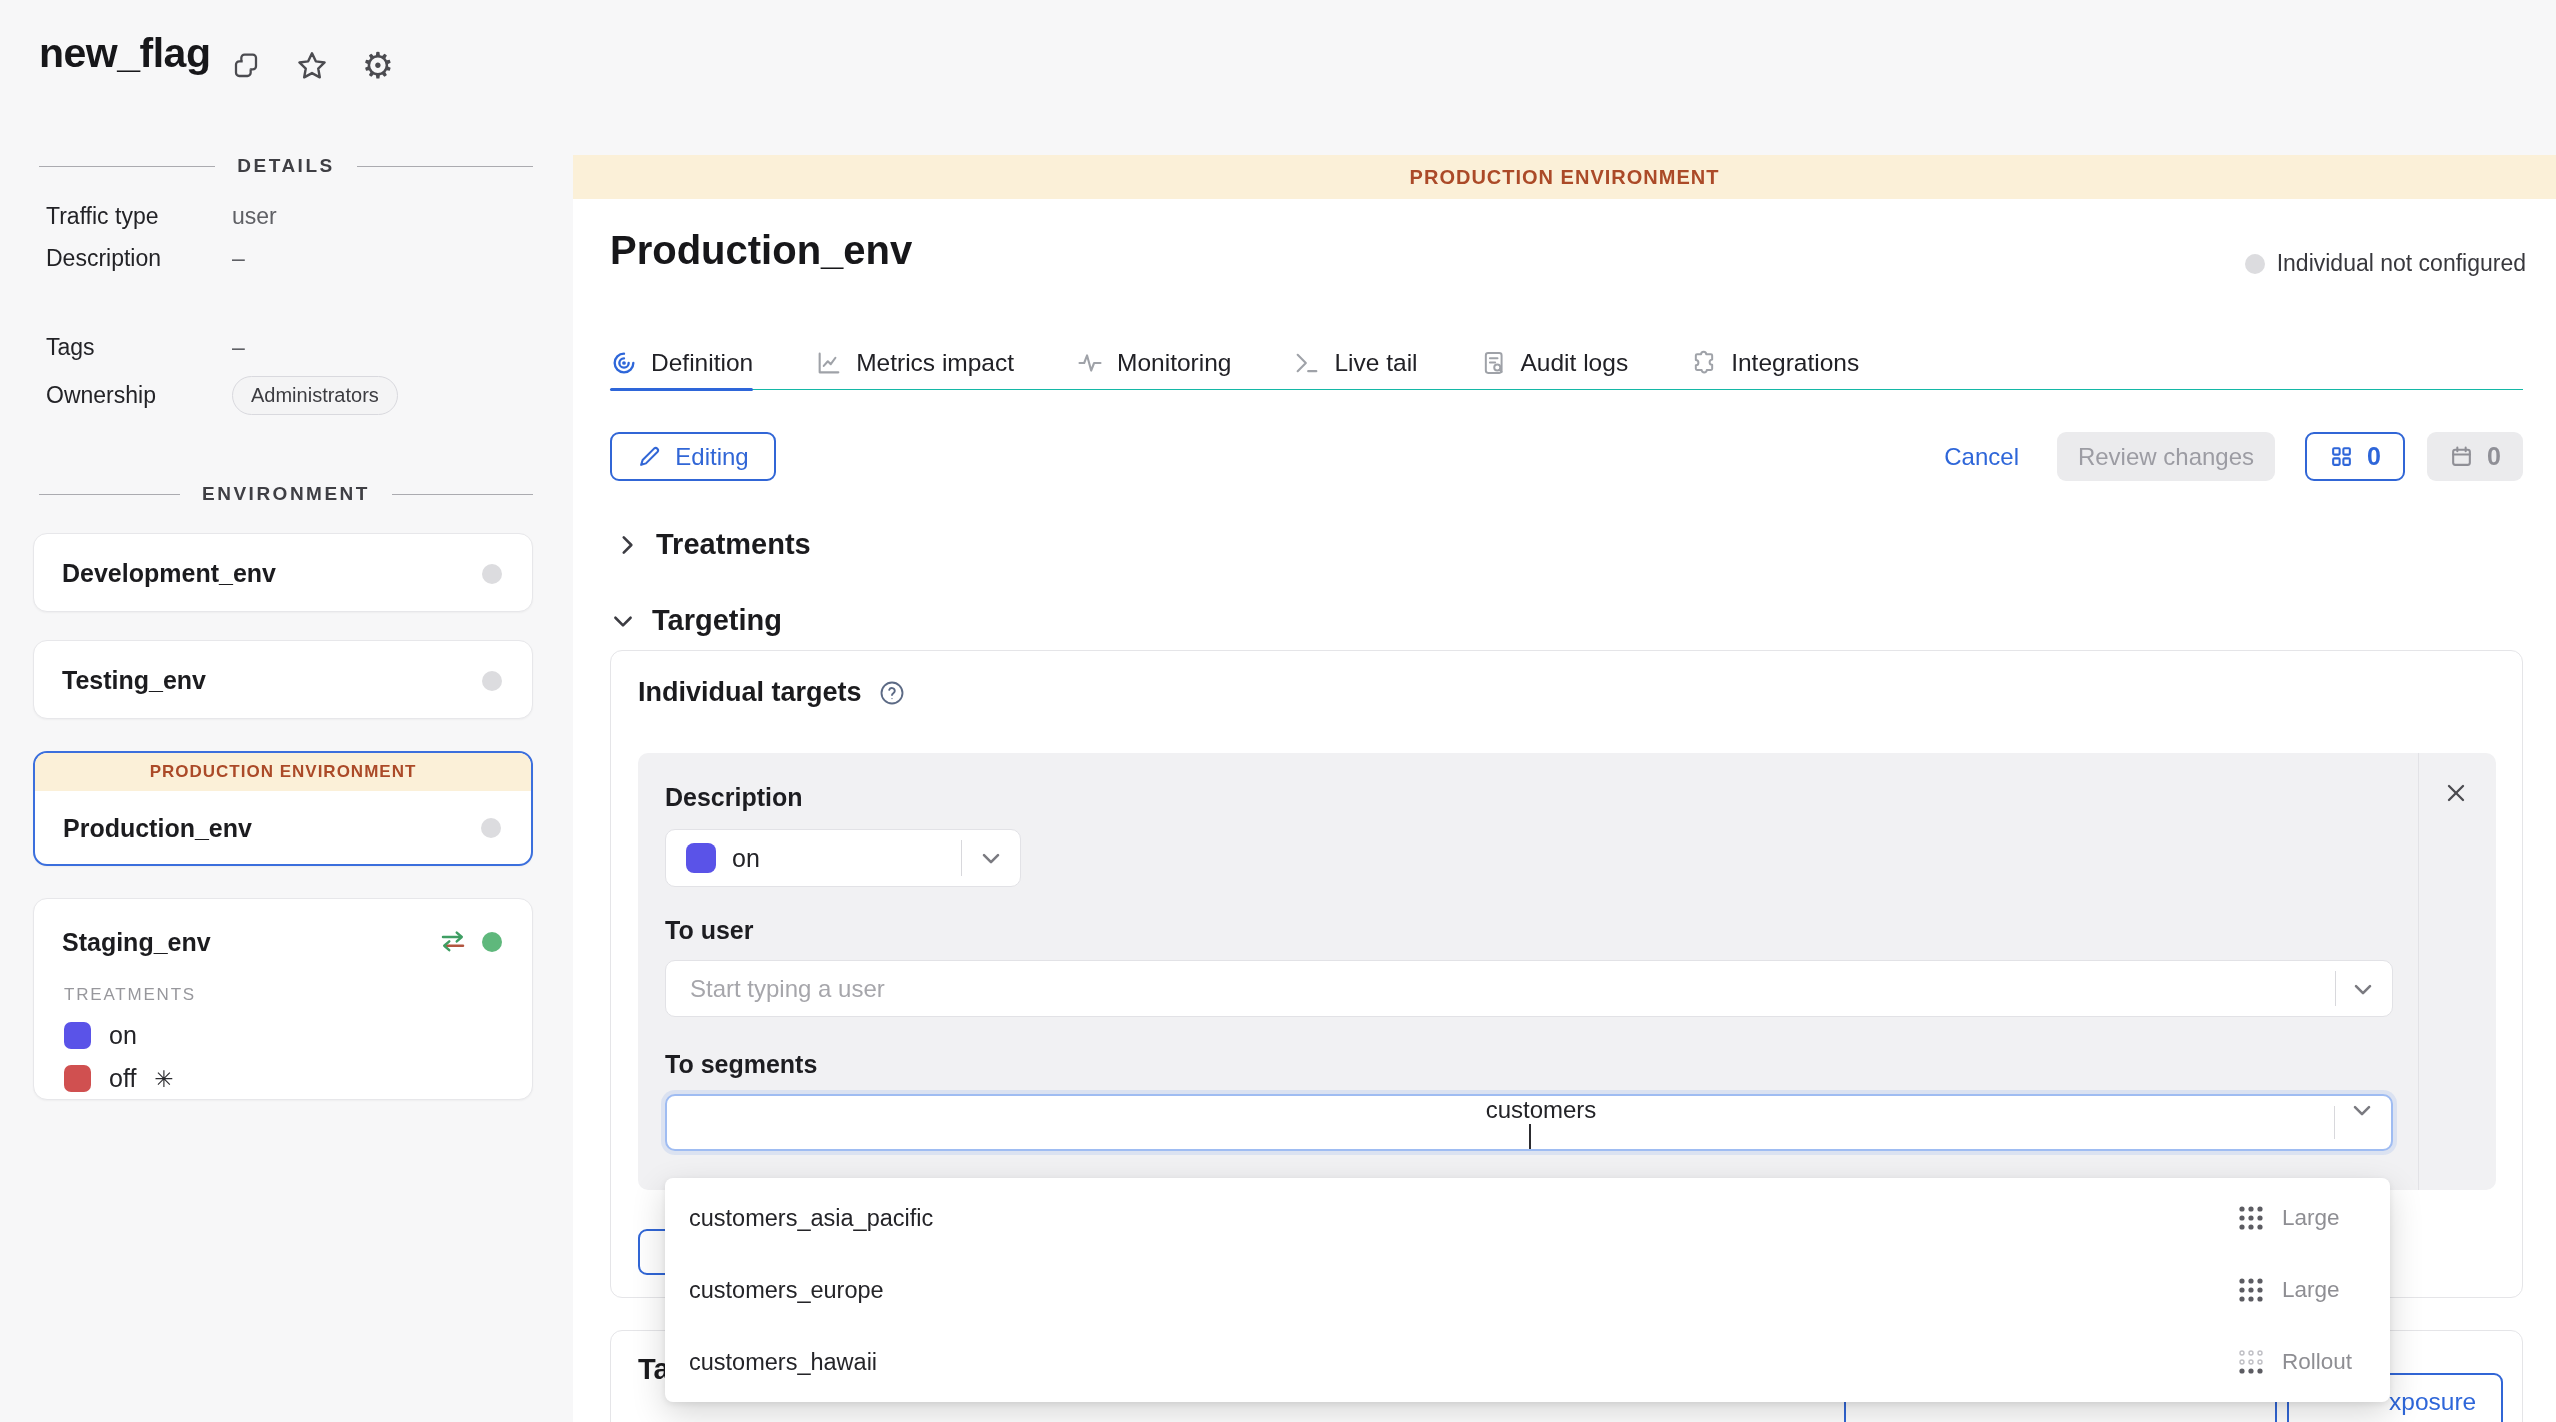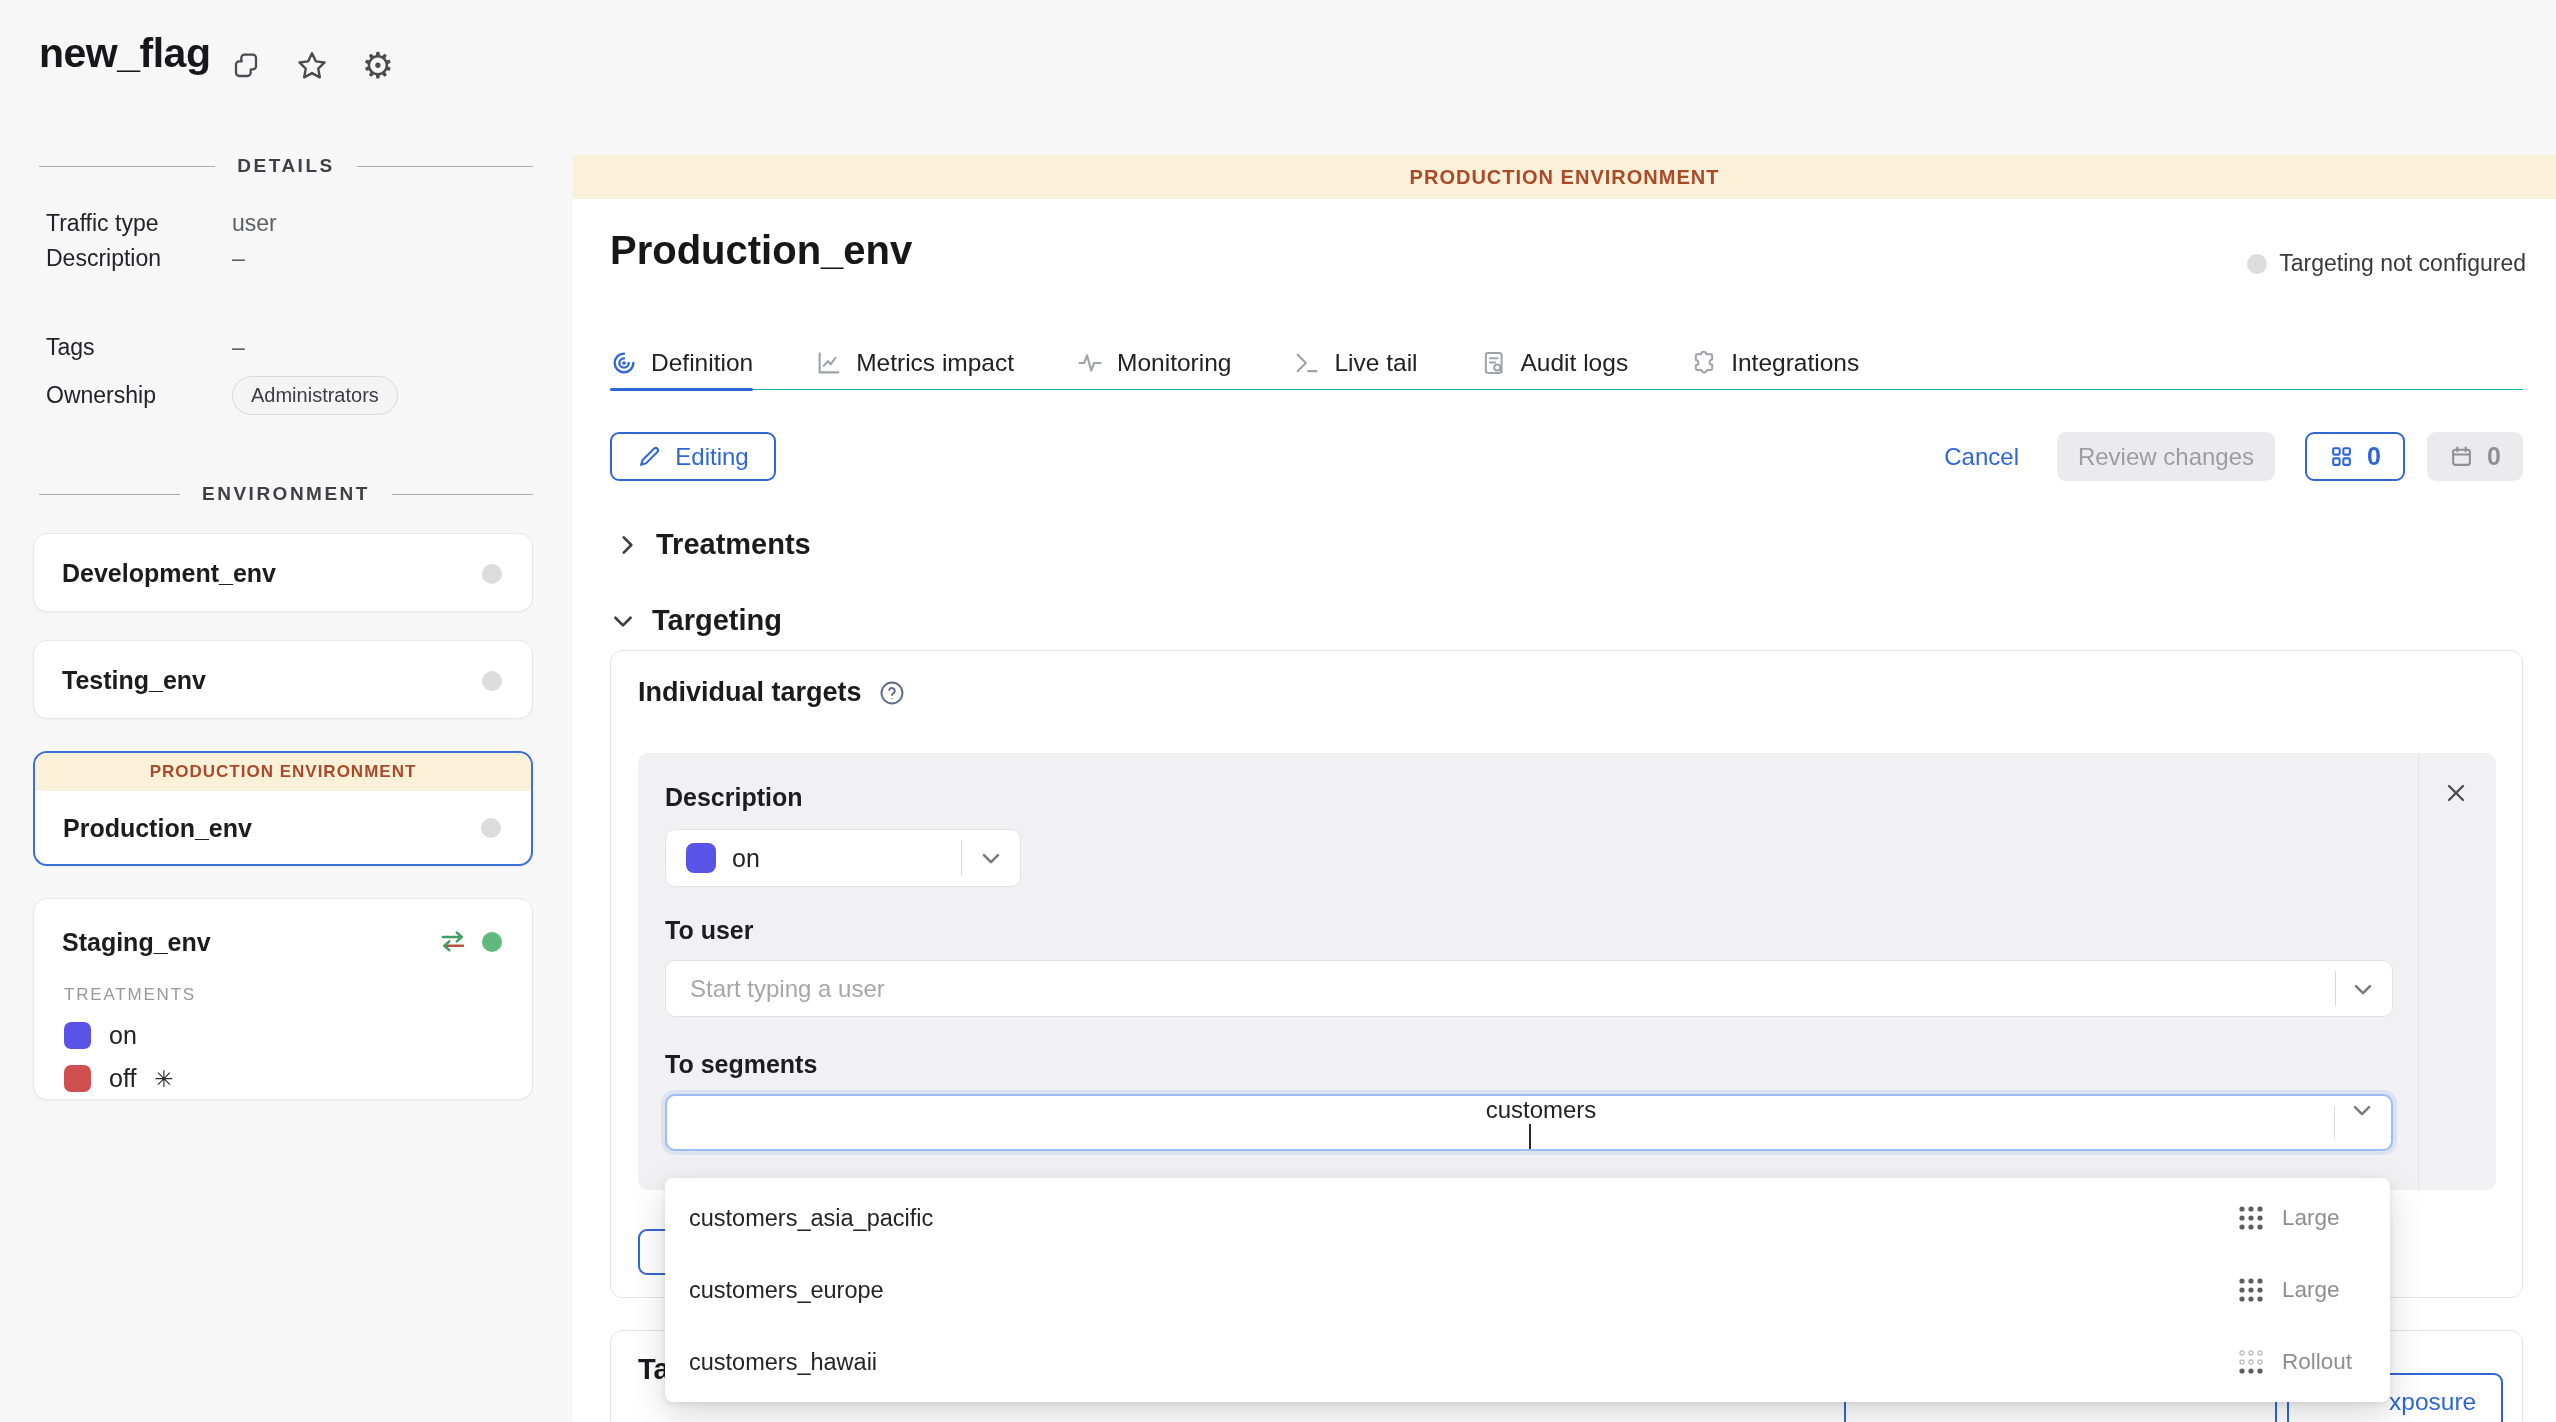--- a/index.html
+++ b/index.html
@@ -126,21 +126,21 @@
         <span class="gear-glyph">⚙</span>
       </span>
   </div>
 
   <div class="divider" style="top:155px;">
     <span class="line"></span>
     <span class="divider-label">DETAILS</span>
     <span class="line"></span>
   </div>
 
-  <div class="detail-row" style="top:210px;">
+  <div class="detail-row" style="top:203px;">
     <span class="detail-label">Traffic type</span>
     <span class="detail-value">user</span>
   </div>
   <div class="detail-row" style="top:245px;">
     <span class="detail-label">Description</span>
     <span class="detail-value">–</span>
   </div>
   <div class="detail-row" style="top:334px;">
     <span class="detail-label">Tags</span>
     <span class="detail-value">–</span>
@@ -205,21 +205,21 @@
     </div>
   </div>
 
   <div class="main-white"></div>
   <div class="env-banner">PRODUCTION ENVIRONMENT</div>
 
   <div class="main-title">Production_env</div>
 
   <div class="targeting-status">
     <span class="status-dot"></span>
-    <span class="status-text">Targeting not configured</span>
+    <span class="status-text">Individual not configured</span>
   </div>
 
   <div class="tabs">
     <div class="tab active">
       <span class="tab-icon">
         <svg width="28" height="28" viewBox="0 0 24 24" fill="none" stroke="currentColor" stroke-width="2" stroke-linecap="round">
             <path d="M12 4a8 8 0 1 0 8 8"></path>
             <path d="M12 8a4 4 0 1 0 4 4"></path>
             <circle cx="12" cy="12" r="1.6" fill="currentColor" stroke="none"></circle>
           </svg>

